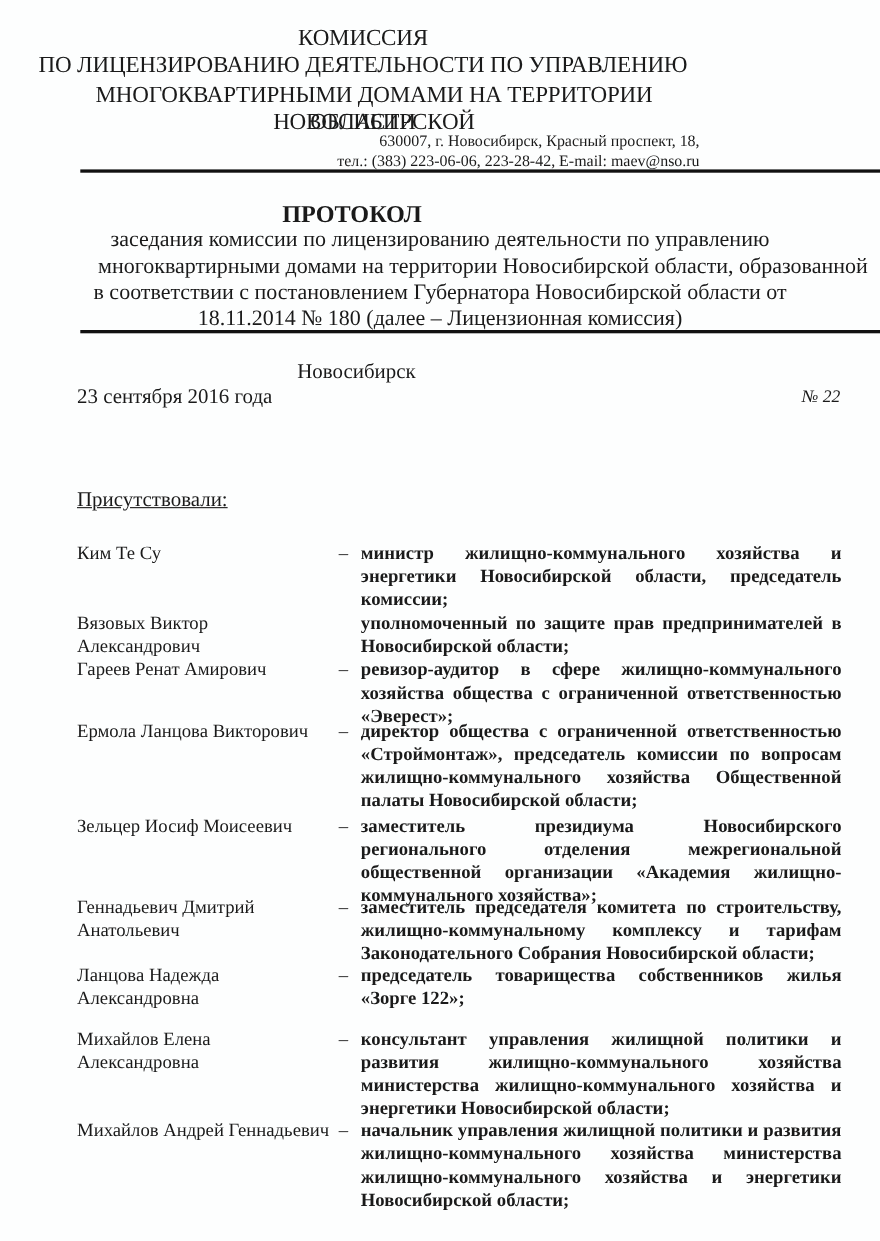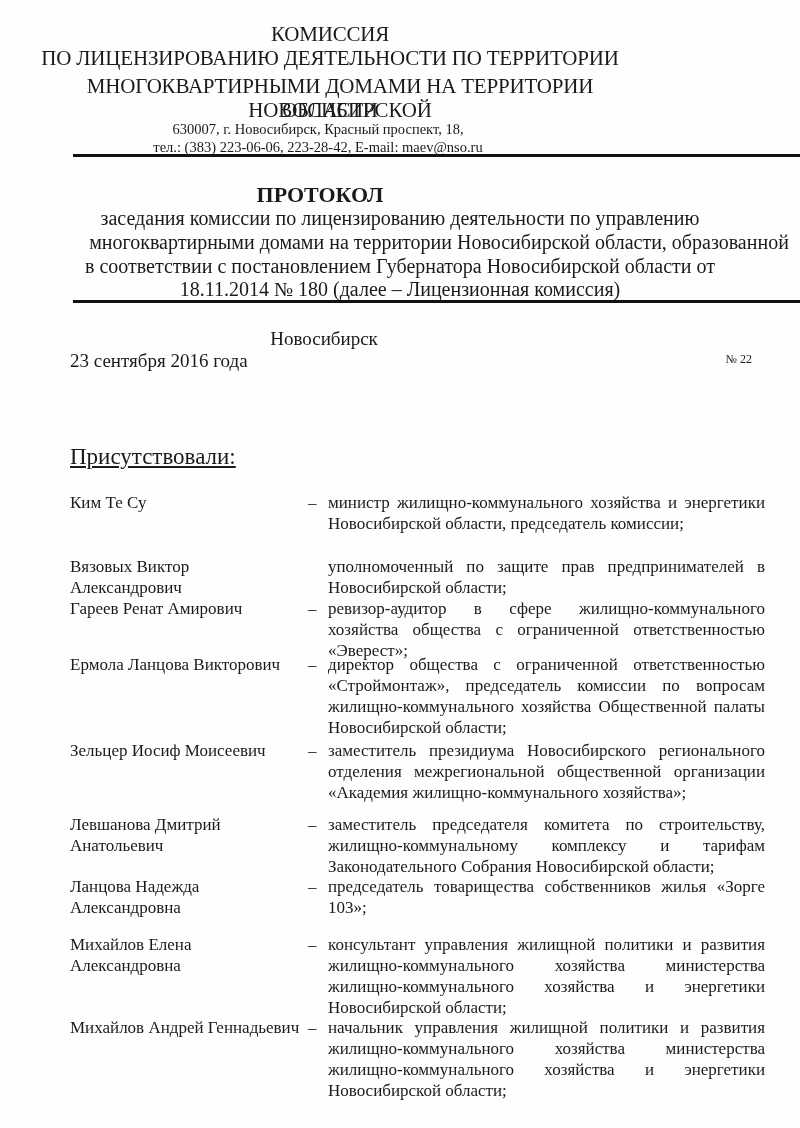--- a/index.html
+++ b/index.html
@@ -11,50 +11,50 @@
     position: relative;
   }
   .abs { position: absolute; }
   .hdr-title {
     left: 0; width: 660px;
     font-size: 21px; line-height: 24px;
     text-align: center; letter-spacing: -0.2px;
   }
   .hdr-small {
     left: 0; width: 636px;
-    font-size: 14.5px; line-height: 19px; text-align: center;
+    font-size: 14.5px; line-height: 19px; text-align: right;
   }
   .rule { height: 3px; background: #111; }
   .proto-title {
     left: 0; width: 640px; text-align: center;
     font-weight: bold; font-size: 22px; line-height: 26px;
   }
   .proto-sub {
     left: 0; width: 880px; margin-left: -40px; text-align: center;
     font-size: 20px; line-height: 23.5px;
   }
   .city { left: 0; width: 648px; text-align: center; font-size: 19px; }
   .date { left: 70px; font-size: 19px; }
-  .num { right: 48px; font-size: 12px; }
+  .num { right: 36px; font-size: 16px; font-style: italic; }
   .present {
-    left: 70px; font-size: 23px; text-decoration: underline;
+    left: 70px; font-size: 19px; text-decoration: underline;
   }
   .member { position: absolute; left: 0; width: 800px; font-size: 17px; line-height: 21px; }
   .member .name { position: absolute; left: 70px; width: 230px; }
   .member .dash { position: absolute; left: 308px; }
   .member .role {
     position: absolute; left: 328px; width: 437px;
-    text-align: justify; text-align-last: left;
+    text-align: justify; text-align-last: left; font-weight: bold;
   }
 </style>
 </head>
 <body>
 
 <div class="abs hdr-title" style="top:22px">КОМИССИЯ</div>
-<div class="abs hdr-title" style="top:46px">ПО ЛИЦЕНЗИРОВАНИЮ ДЕЯТЕЛЬНОСТИ ПО ТЕРРИТОРИИ</div>
+<div class="abs hdr-title" style="top:46px">ПО ЛИЦЕНЗИРОВАНИЮ ДЕЯТЕЛЬНОСТИ ПО УПРАВЛЕНИЮ</div>
 <div class="abs hdr-title" style="top:74px; left:10px">МНОГОКВАРТИРНЫМИ ДОМАМИ НА ТЕРРИТОРИИ НОВОСИБИРСКОЙ</div>
 <div class="abs hdr-title" style="top:98px">ОБЛАСТИ</div>
 <div class="abs hdr-small" style="top:120px">630007, г. Новосибирск, Красный проспект, 18,</div>
 <div class="abs hdr-small" style="top:138px">тел.: (383) 223-06-06, 223-28-42, E-mail: maev@nso.ru</div>
 <div class="abs rule" style="top:154px; left:73px; width:727px"></div>
 
 <div class="abs proto-title" style="top:182px">ПРОТОКОЛ</div>
 <div class="abs proto-sub" style="top:207px">заседания комиссии по лицензированию деятельности по управлению</div>
 <div class="abs proto-sub" style="top:231px; margin-left:-1px">многоквартирными домами на территории Новосибирской области, образованной</div>
 <div class="abs proto-sub" style="top:255px">в соответствии с постановлением Губернатора Новосибирской области от</div>
@@ -86,28 +86,28 @@
   <div class="name">Ермола Ланцова Викторович</div>
   <div class="dash">–</div>
   <div class="role">директор общества с ограниченной ответственностью «Строймонтаж», председатель комиссии по вопросам жилищно-коммунального хозяйства Общественной палаты Новосибирской области;</div>
 </div>
 <div class="member" style="top:740px">
   <div class="name">Зельцер Иосиф Моисеевич</div>
   <div class="dash">–</div>
   <div class="role">заместитель президиума Новосибирского регионального отделения межрегиональной общественной организации «Академия жилищно-коммунального хозяйства»;</div>
 </div>
 <div class="member" style="top:814px">
-  <div class="name">Левшанова Дмитрий Анатольевич</div>
+  <div class="name">Геннадьевич Дмитрий Анатольевич</div>
   <div class="dash">–</div>
   <div class="role">заместитель председателя комитета по строительству, жилищно-коммунальному комплексу и тарифам Законодательного Собрания Новосибирской области;</div>
 </div>
 <div class="member" style="top:876px">
   <div class="name">Ланцова Надежда Александровна</div>
   <div class="dash">–</div>
-  <div class="role">председатель товарищества собственников жилья «Зорге 103»;</div>
+  <div class="role">председатель товарищества собственников жилья «Зорге 122»;</div>
 </div>
 <div class="member" style="top:934px">
   <div class="name">Михайлов Елена Александровна</div>
   <div class="dash">–</div>
   <div class="role">консультант управления жилищной политики и развития жилищно-коммунального хозяйства министерства жилищно-коммунального хозяйства и энергетики Новосибирской области;</div>
 </div>
 <div class="member" style="top:1017px">
   <div class="name">Михайлов Андрей Геннадьевич</div>
   <div class="dash">–</div>
   <div class="role">начальник управления жилищной политики и развития жилищно-коммунального хозяйства министерства жилищно-коммунального хозяйства и энергетики Новосибирской области;</div>

